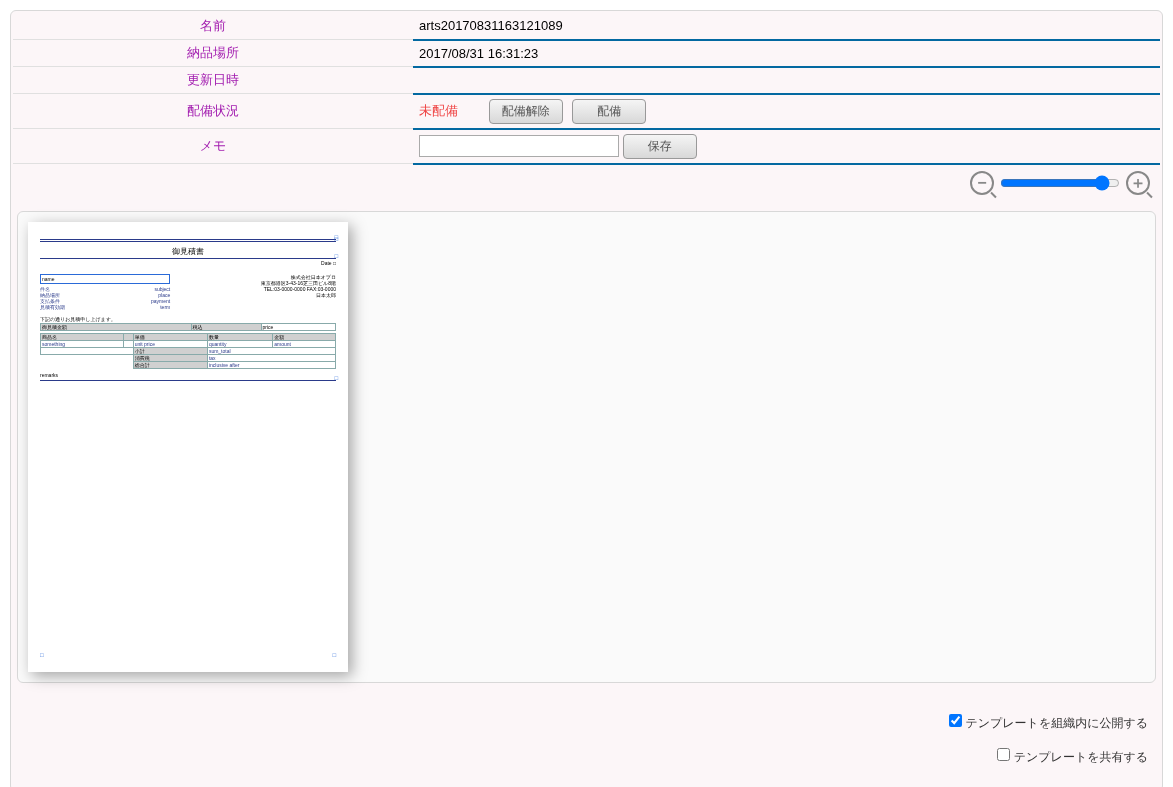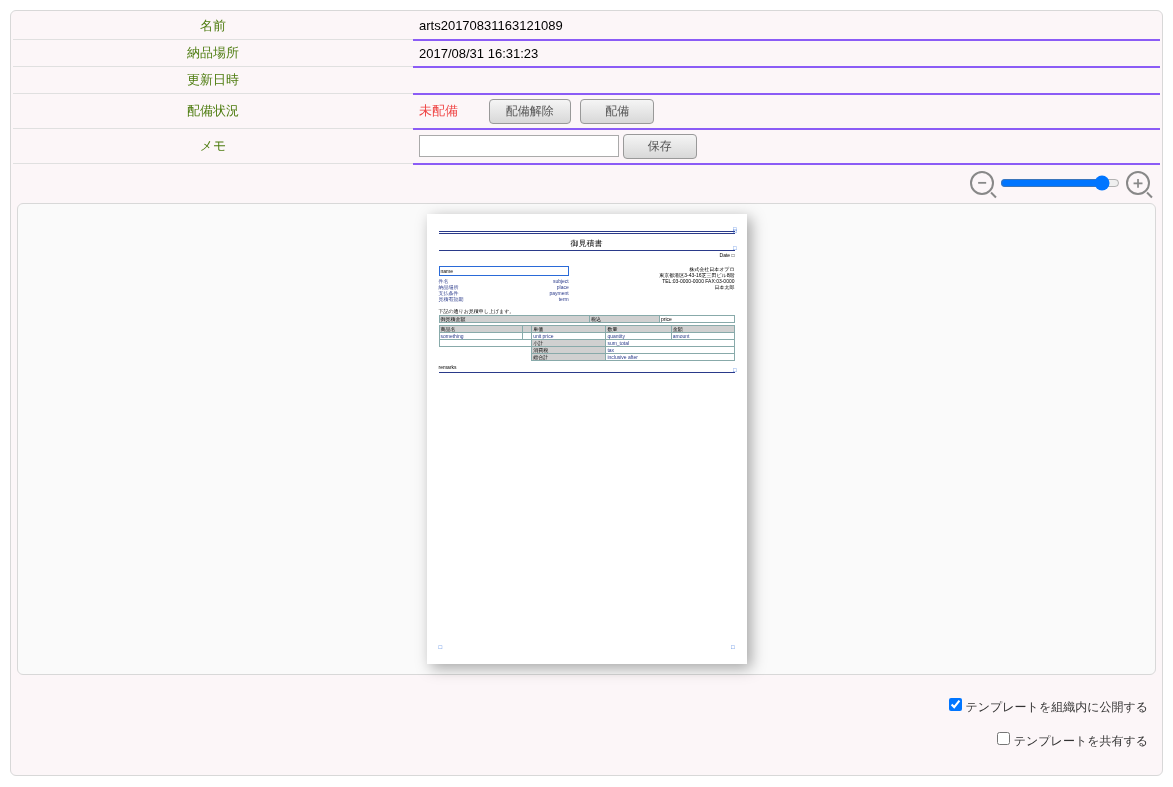--- a/index.html
+++ b/index.html
@@ -23,41 +23,41 @@
     .form-table td {
       padding: 4px 6px;
       vertical-align: middle;
     }
     .form-table tr {
       border-bottom: 1px solid #e0e0e0;
     }
     .form-table td.label {
       width: 400px;
       text-align: center;
-      color: #4d7c0f;
+      color: #a21caf;
     }
     .form-table td.value {
       color: #000;
-      border-bottom: 2px solid #8b5cf6;
+      border-bottom: 2px solid #0369a1;
     }
     .type-icon {
       display: inline-block;
       width: 14px; height: 14px;
       background: #3b7dd8;
       color: #fff;
       font-size: 9px;
       text-align: center;
       line-height: 14px;
       vertical-align: middle;
       margin-right: 4px;
     }
     .status-text { color: #ef4444; margin-right: 27px; }
     .btn {
       display: inline-block;
-      padding: 3px 16px;
+      padding: 3px 8px;
       border: 1px solid #999;
       border-radius: 4px;
       background: linear-gradient(#f5f5f5, #d8d8d8);
       color: #555;
       font-size: 12px;
       cursor: pointer;
       margin-right: 6px;
       min-width: 74px;
       text-align: center;
     }
@@ -97,25 +97,25 @@
       font-weight: bold;
       color: #888;
       line-height: 1;
     }
     .zoom-slider {
       width: 120px;
     }
     .preview-container {
       border: 1px solid #d8d8d8;
       border-radius: 6px;
-      margin: 4px 4px;
+      margin: 12px 4px;
       background: #fafafa;
       padding: 10px;
       display: flex;
-      justify-content: center;
+      justify-content: flex-start;
     }
     .page {
       width: 320px;
       height: 450px;
       background: #fff;
       box-shadow: 4px 4px 14px rgba(0,0,0,0.35);
       padding: 16px 12px;
       font-size: 5px;
       color: #2a3a8a;
       position: relative;

